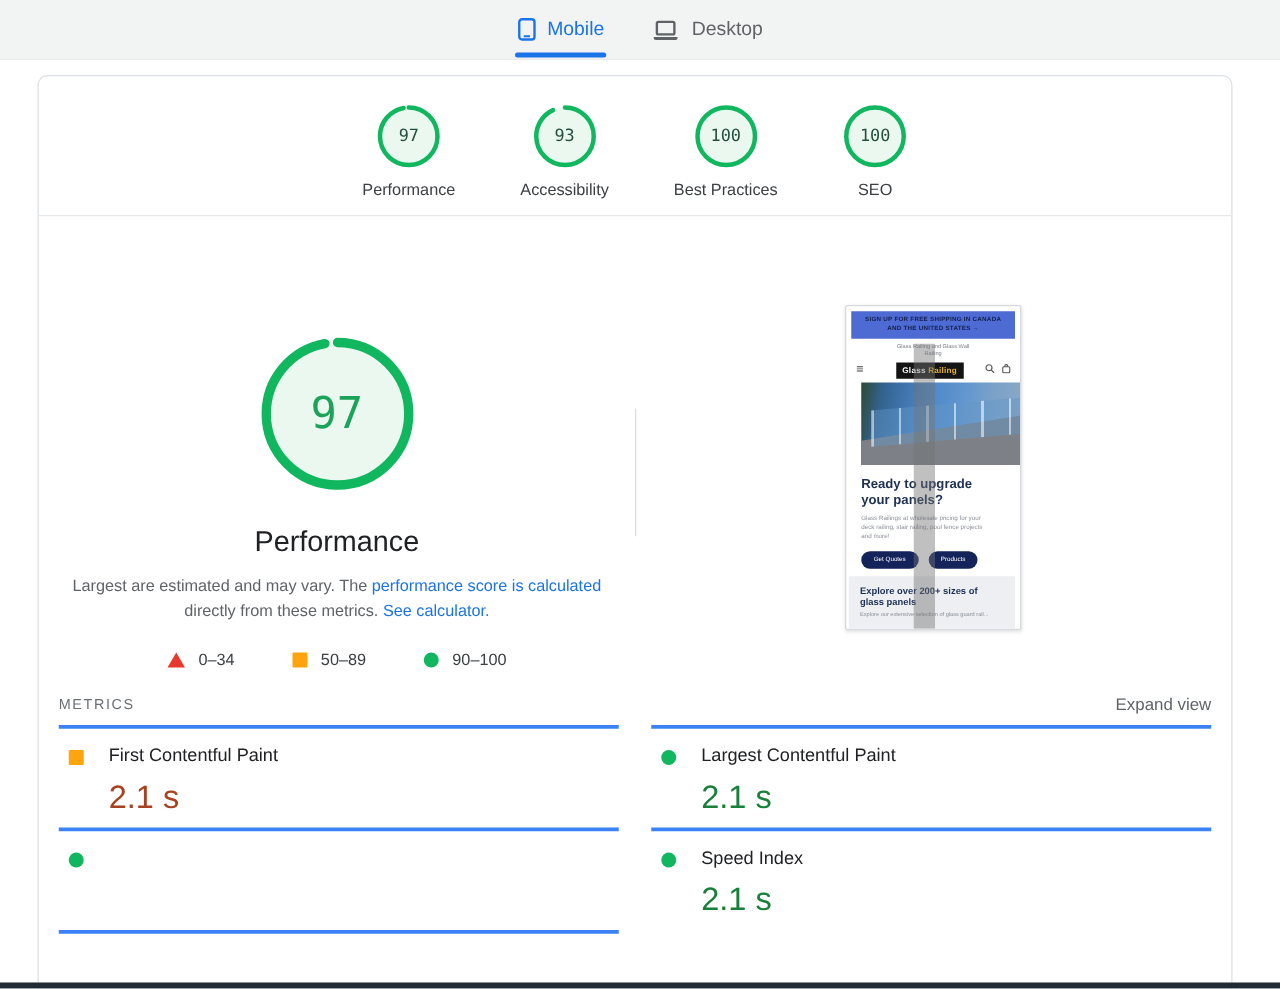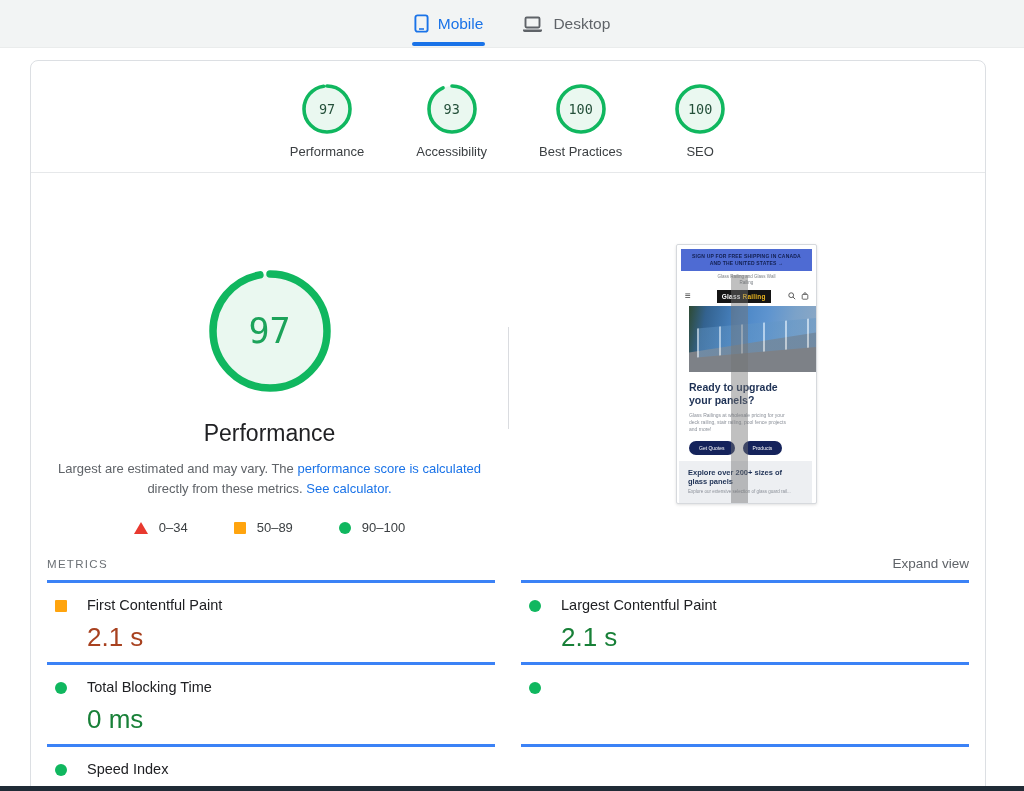--- a/index.html
+++ b/index.html
@@ -260,27 +260,20 @@
       </div>
       <div class="mcell">
         <span class="micon" data-status="pass"></span>
         <div>
           <div class="mlabel">Largest Contentful Paint</div>
           <div class="mvalue" data-status="pass">2.1 s</div>
         </div>
       </div>
       <div class="mcell">
         <span class="micon" data-status="pass"></span>
-        <div>
-          <div class="mlabel">Total Blocking Time</div>
-          <div class="mvalue" data-status="pass">0 ms</div>
-        </div>
-      </div>
-      <div class="mcell">
-        <span class="micon" data-status="pass"></span>
       </div>
       <div class="mcell">
         <span class="micon" data-status="pass"></span>
         <div>
           <div class="mlabel">Speed Index</div>
           <div class="mvalue" data-status="pass">2.1 s</div>
         </div>
       </div>
       <div class="mcell"></div>
     </div>

